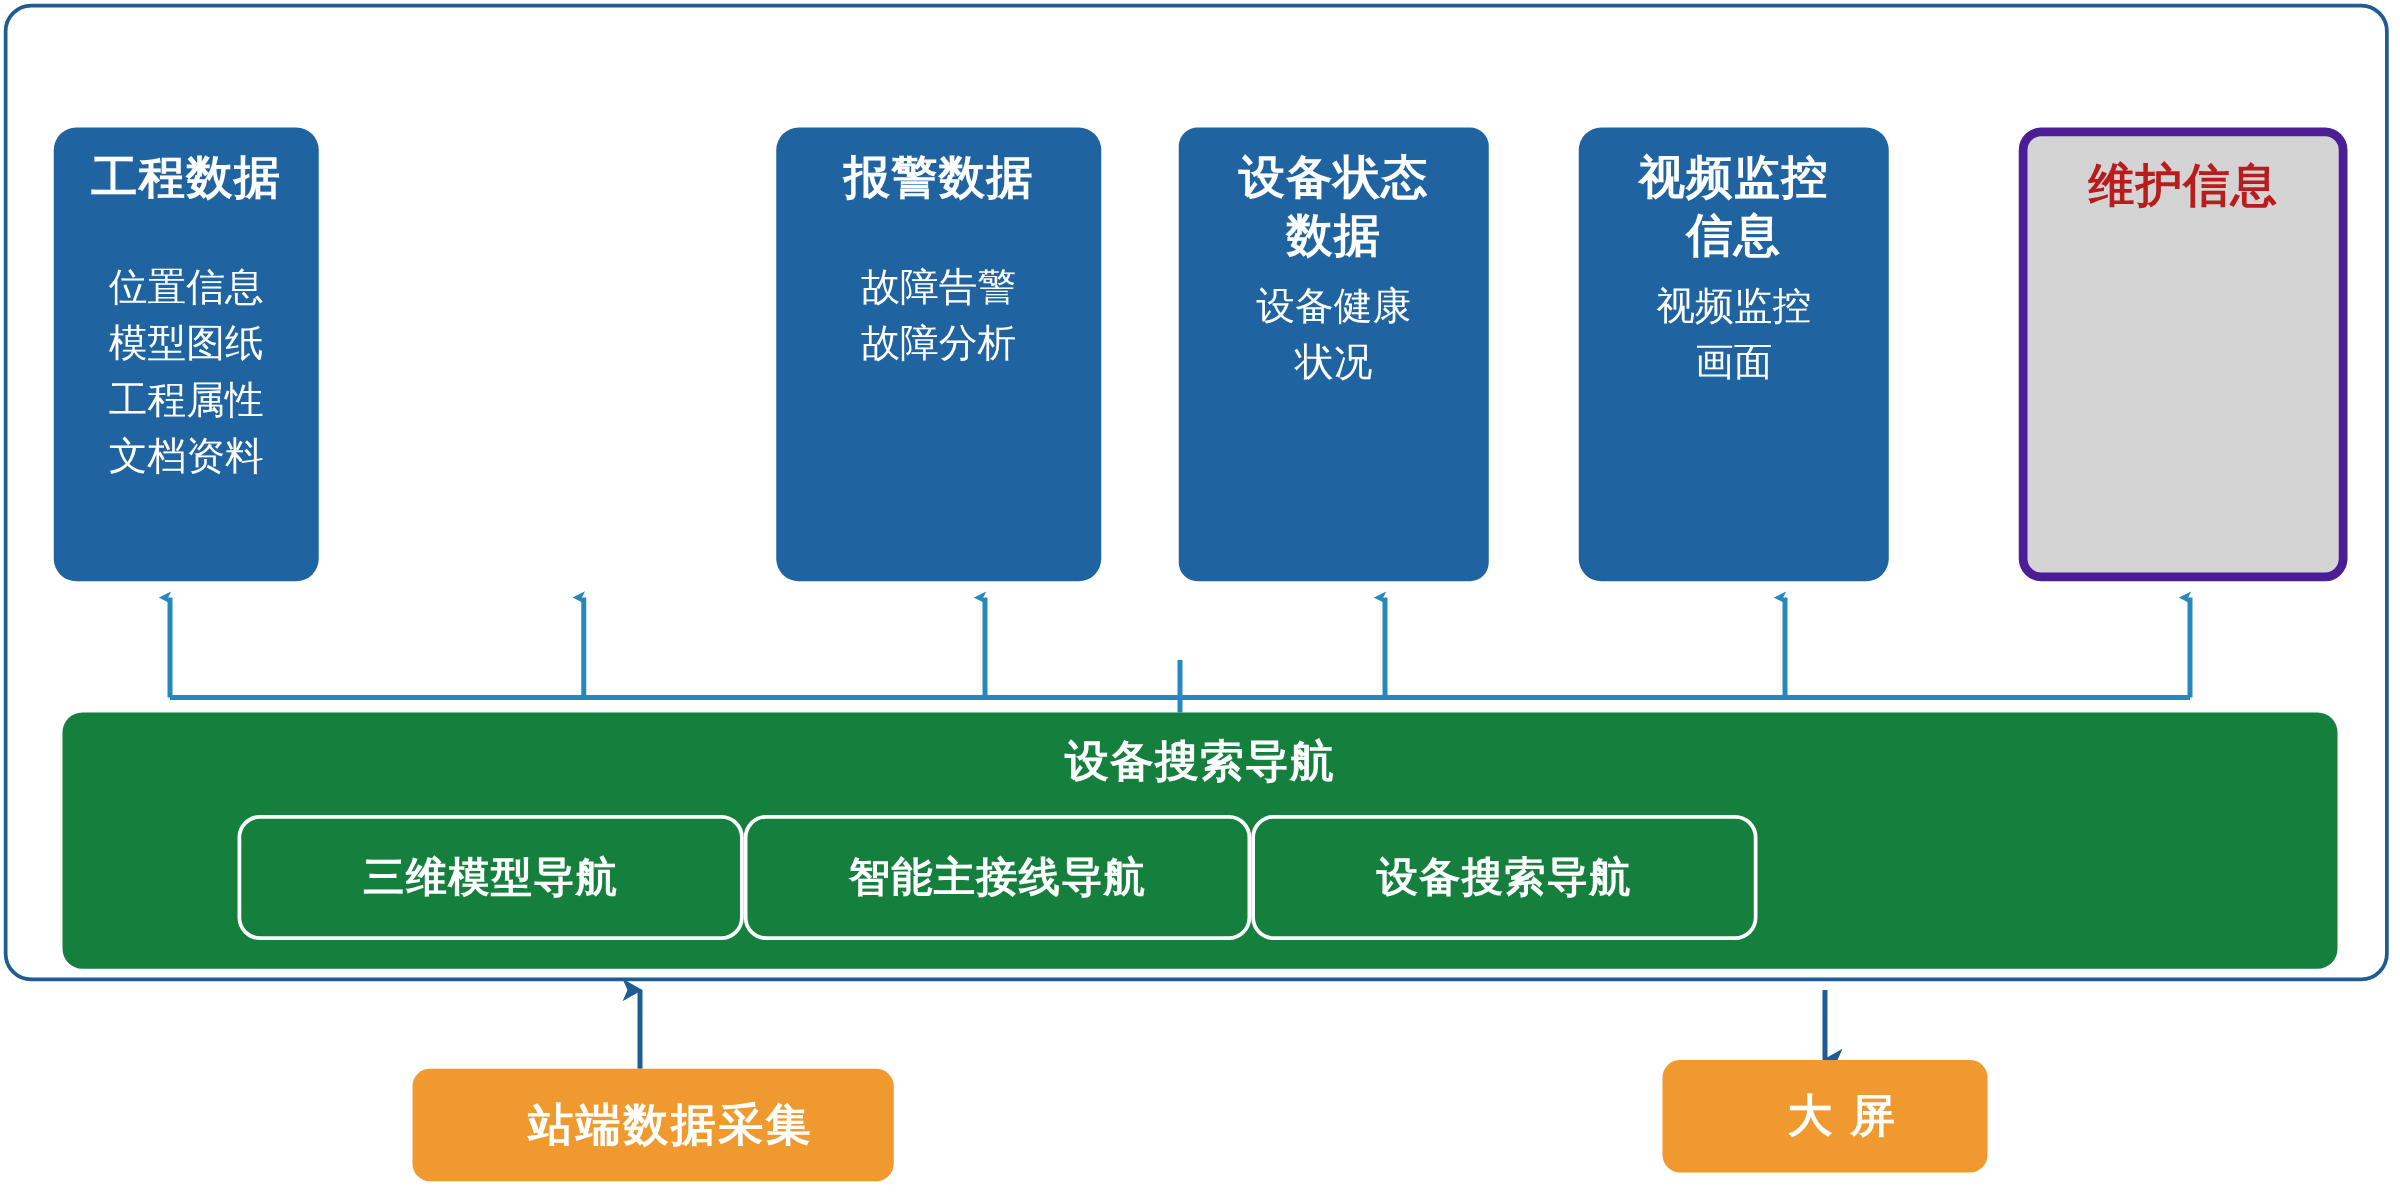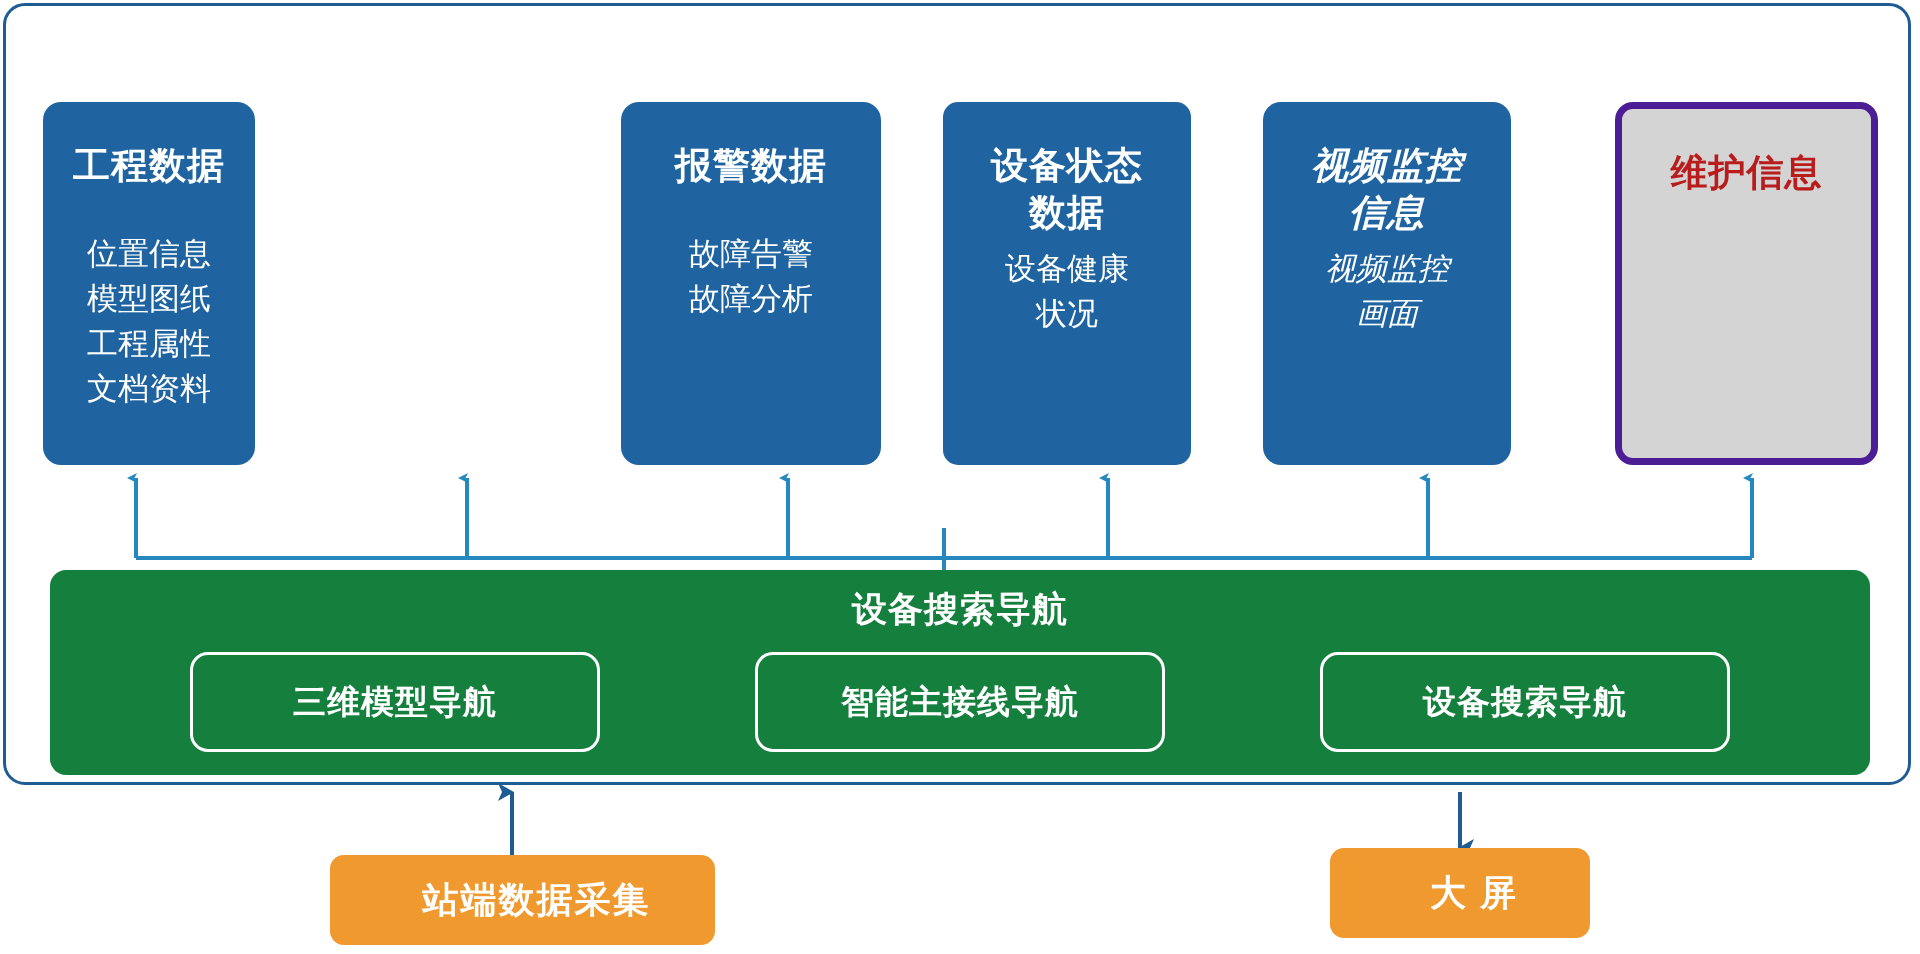--- a/index.html
+++ b/index.html
@@ -45,21 +45,21 @@
   .data-card {
     position: absolute;
     top: 0;
     height: 363px;
     border-radius: 18px;
     background: #1F64A0;
     color: #ffffff;
     display: flex;
     flex-direction: column;
     align-items: center;
-    padding-top: 40px;
+    padding-top: 16px;
   }
   .data-card.muted {
     background: #D4D4D4;
     border: 7px solid #4c1d95;
     color: #b91c1c;
   }
   .card-title {
     font-size: 37px;
     font-weight: bold;
     line-height: 47px;
@@ -101,21 +101,21 @@
     text-align: center;
     color: #ffffff;
     font-size: 35px;
     font-weight: bold;
     letter-spacing: 1px;
     white-space: nowrap;
   }
   .nav-pills {
     position: absolute;
     left: 140px; top: 82px;
-    width: 1540px; height: 100px;
+    width: 1216px; height: 100px;
     display: flex;
     justify-content: space-between;
   }
   .nav-pill {
     width: 410px; height: 100px;
     border: 3px solid #ffffff;
     border-radius: 18px;
     color: #ffffff;
     font-size: 33px;
     font-weight: bold;
@@ -171,21 +171,21 @@
         </div>
       </div>
       <div class="data-card" style="left: 900px; width: 248px; border-radius: 15px;">
         <div class="card-title">设备状态
 数据</div>
         <div class="card-items gap-sm">
           <span class="card-item">设备健康</span>
           <span class="card-item">状况</span>
         </div>
       </div>
-      <div class="data-card" style="left: 1220px; width: 248px; font-style: italic;">
+      <div class="data-card" style="left: 1220px; width: 248px;">
         <div class="card-title">视频监控
 信息</div>
         <div class="card-items gap-sm">
           <span class="card-item">视频监控</span>
           <span class="card-item">画面</span>
         </div>
       </div>
       <div class="data-card muted" style="left: 1572px; width: 263px;">
         <div class="card-title">维护信息</div>
       </div>

